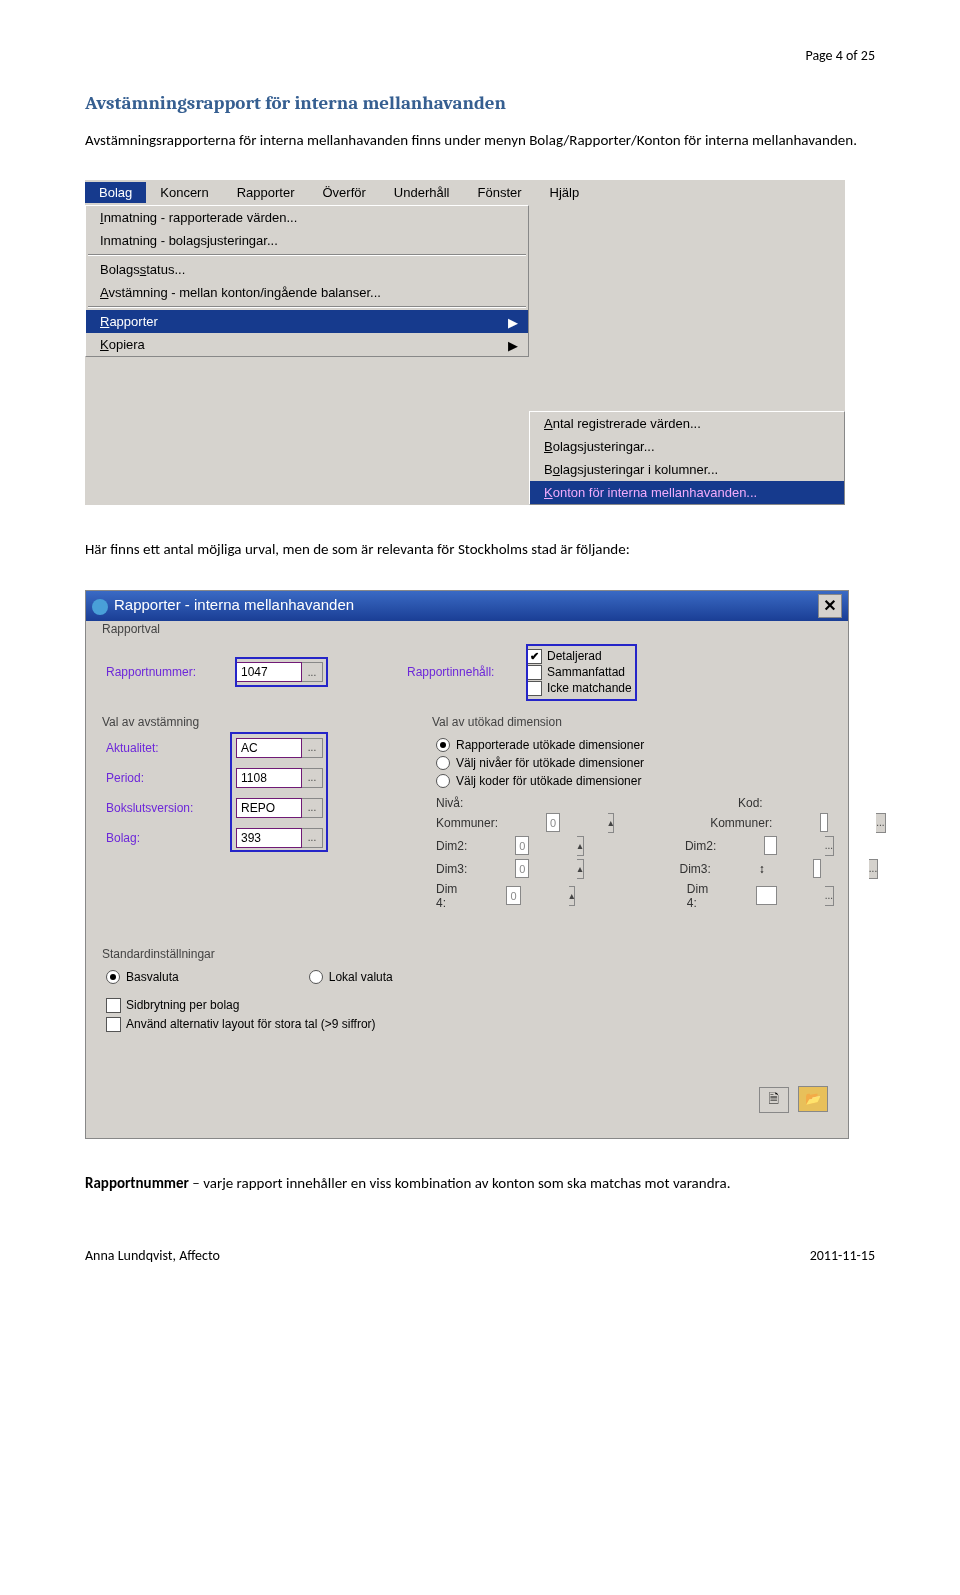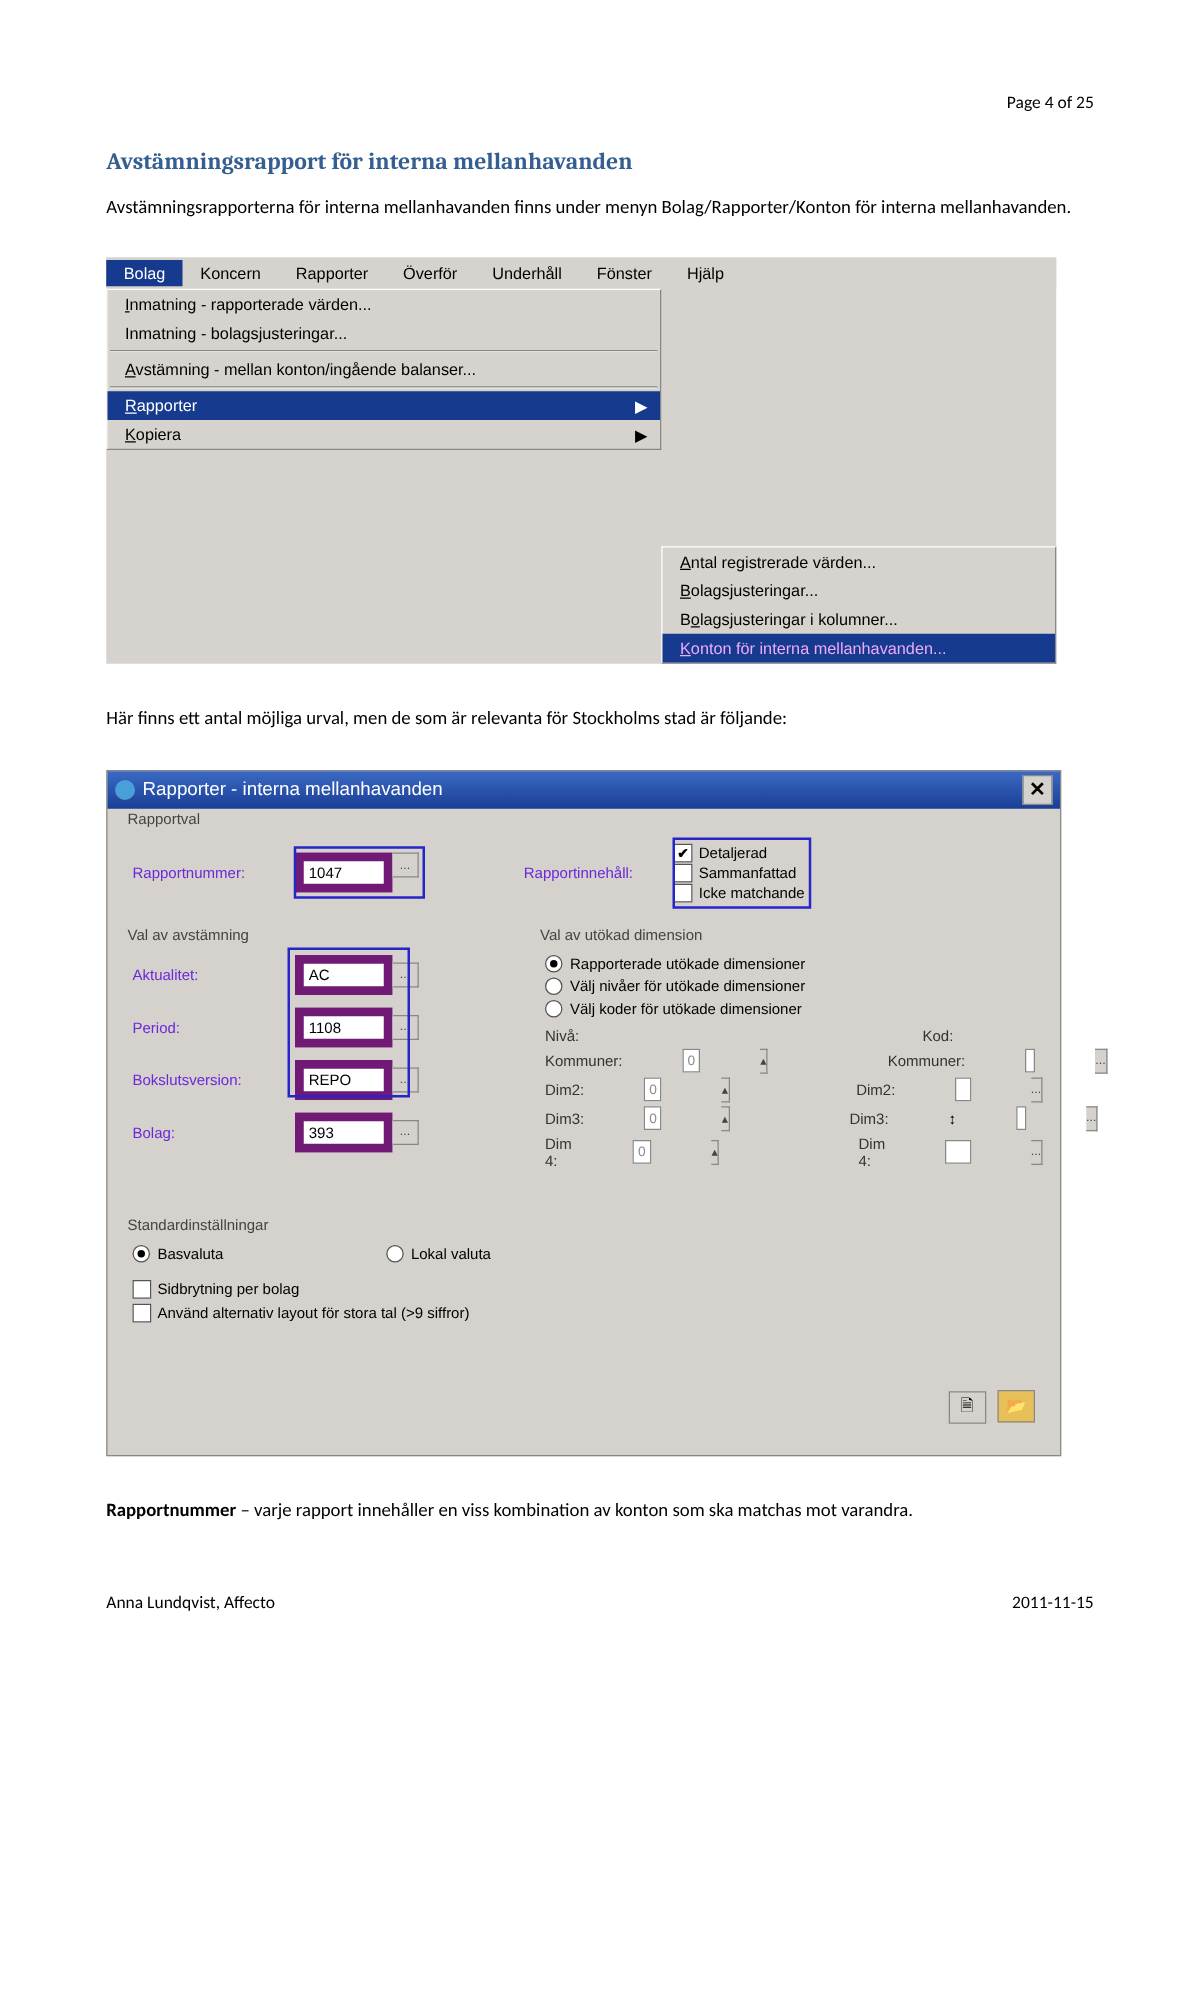--- a/index.html
+++ b/index.html
@@ -5,21 +5,20 @@
   body {
     margin: 0;
     padding: 0;
     font-family: Calibri, Arial, sans-serif;
     background: #fff;
     width: 960px;
   }
   .page {
     padding: 47px 85px 20px 85px;
     box-sizing: border-box;
-    margin-top: 26px;
   }
   .page-header {
     text-align: right;
     font-size: 14px;
     margin-bottom: 28px;
   }
   .para {
     font-size: 15px;
     line-height: 1.35;
     margin-bottom: 30px;
@@ -131,21 +130,21 @@
     left: 3px;
     background: #d5d2cd;
     padding: 0 3px;
     color: #444;
     font-size: 12px;
   }
   .row { display:flex; align-items:center; margin-bottom:4px; }
   .lbl { width: 130px; color:#6d28d9; }
   .inp {
     display:inline-flex; align-items:center;
-    background:#fff; border:7px solid #701a75; height:18px; padding:0 4px; width:56px;
+    background:#fff; border:1px solid #701a75; height:18px; padding:0 4px; width:56px;
     font-size:12px; color:#000;
   }
   .lookup {
     display:inline-flex;align-items:center;justify-content:center;
     background:#d5d2cd;border:1px solid #888;border-left:0;width:20px;height:18px;font-size:10px;color:#444;
   }
   .checkbox { width:13px;height:13px;border:1px solid #555;background:#fff;display:inline-flex;align-items:center;justify-content:center;margin-right:5px;font-size:11px;font-weight:bold; }
   .radio { width:12px;height:12px;border:1px solid #555;border-radius:50%;background:#fff;display:inline-flex;align-items:center;justify-content:center;margin-right:6px; }
   .radio.checked::after{content:"";width:6px;height:6px;border-radius:50%;background:#000;}
   .highlight-box1 { outline: 2px solid #2525c8; outline-offset: -1px; padding:4px 4px 4px 0;}
@@ -183,20 +182,21 @@
       <div class="mitem">Överför</div>
       <div class="mitem">Underhåll</div>
       <div class="mitem">Fönster</div>
       <div class="mitem">Hjälp</div>
     </div>
     <div class="menu-body">
       <div class="dropdown1">
         <div class="ditem underline-first">Inmatning - rapporterade värden...</div>
         <div class="ditem">Inmatning - bolagsjusteringar...</div>
         <div class="sep"></div>
+        <div class="ditem"><span>Bolags</span><span class="mid-underline">s</span><span>tatus...</span></div>
         <div class="ditem underline-first">Avstämning - mellan konton/ingående balanser...</div>
         <div class="sep"></div>
         <div class="ditem highlight underline-first"><span>Rapporter</span><span class="arrow">▶</span></div>
         <div class="ditem underline-first"><span>Kopiera</span><span class="arrow">▶</span></div>
       </div>
       <div class="submenu">
         <div class="sitem"><span class="mid-underline">A</span><span>ntal registrerade värden...</span></div>
         <div class="sitem"><span class="mid-underline">B</span><span>olagsjusteringar...</span></div>
         <div class="sitem"><span>B</span><span class="mid-underline">o</span><span>lagsjusteringar i kolumner...</span></div>
         <div class="sitem highlight"><span class="mid-underline">K</span><span>onton för interna mellanhavanden...</span></div>

